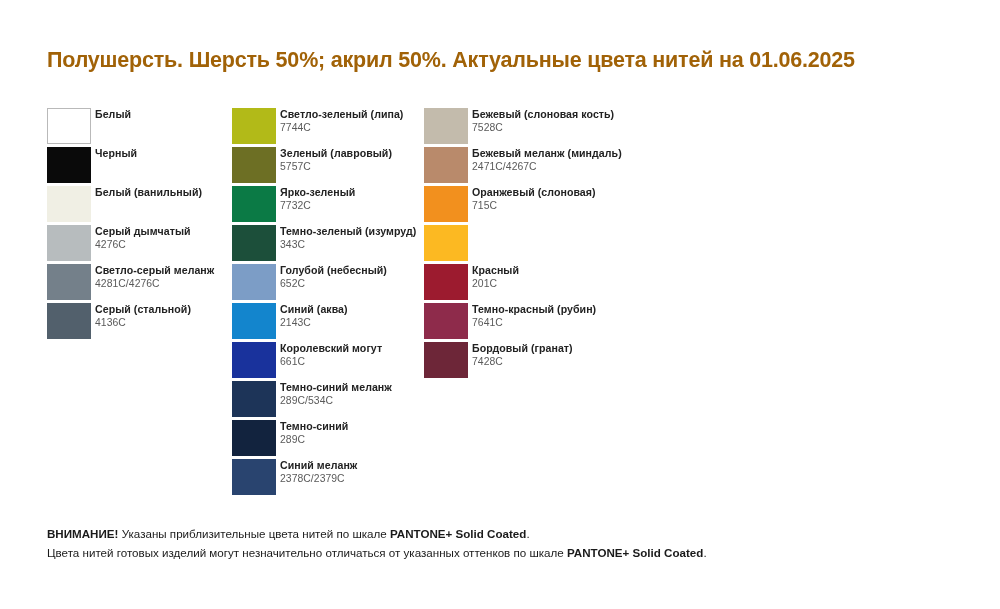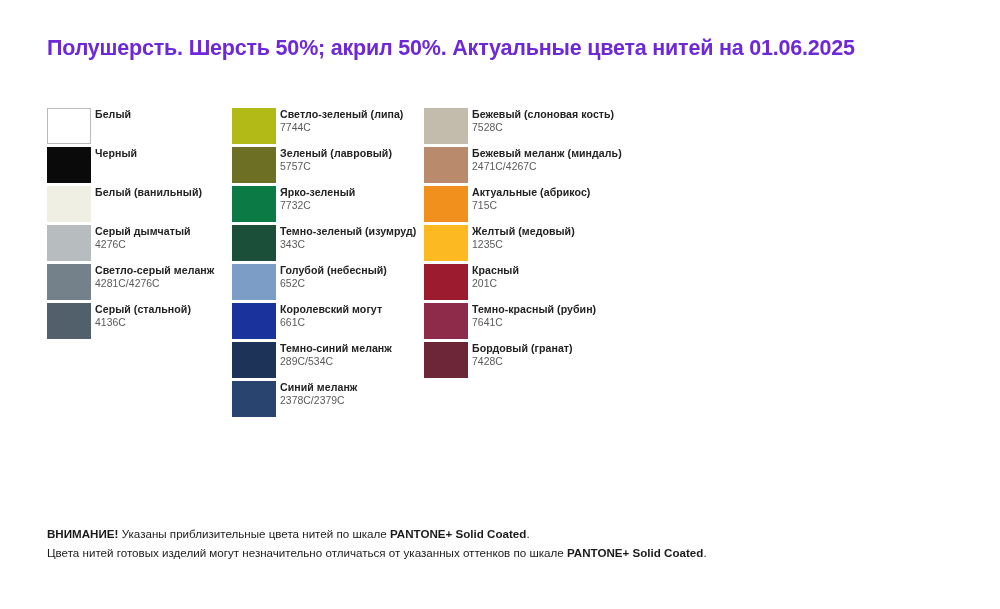--- a/index.html
+++ b/index.html
@@ -19,26 +19,26 @@
 
   .page {
     position: absolute;
     inset: 0;
   }
 
   
   .title {
     position: absolute;
     left: 47px;
-    top: 36px;
+    top: 48px;
     width: 920px;
     font-size: 21.5px;
     font-weight: bold;
     letter-spacing: -0.2px;
-    color: #6d28d9;
+    color: #a16207;
     white-space: nowrap;
   }
 
   
   .columns {
     position: absolute;
     left: 0;
     top: 108px;
     width: 1000px;
     height: 400px;
@@ -181,34 +181,48 @@
           </div>
         </div>
         <div class="swatch-row">
           <div class="swatch" style="background: rgb(124, 157, 198);"></div>
           <div class="swatch-text">
             <div class="swatch-name">Голубой (небесный)</div>
             <div class="swatch-code">652C</div>
           </div>
         </div>
         <div class="swatch-row">
+          <div class="swatch" style="background: rgb(19, 133, 205);"></div>
+          <div class="swatch-text">
+            <div class="swatch-name">Синий (аква)</div>
+            <div class="swatch-code">2143C</div>
+          </div>
+        </div>
+        <div class="swatch-row">
           <div class="swatch" style="background: rgb(25, 50, 156);"></div>
           <div class="swatch-text">
             <div class="swatch-name">Королевский могут</div>
             <div class="swatch-code">661C</div>
           </div>
         </div>
         <div class="swatch-row">
           <div class="swatch" style="background: rgb(29, 52, 88);"></div>
           <div class="swatch-text">
             <div class="swatch-name">Темно-синий меланж</div>
             <div class="swatch-code">289C/534C</div>
           </div>
         </div>
         <div class="swatch-row">
+          <div class="swatch" style="background: rgb(18, 35, 62);"></div>
+          <div class="swatch-text">
+            <div class="swatch-name">Темно-синий</div>
+            <div class="swatch-code">289C</div>
+          </div>
+        </div>
+        <div class="swatch-row">
           <div class="swatch" style="background: rgb(41, 68, 111);"></div>
           <div class="swatch-text">
             <div class="swatch-name">Синий меланж</div>
             <div class="swatch-code">2378C/2379C</div>
           </div>
         </div>
       </div>
     <div class="column column-3">
         <div class="swatch-row">
           <div class="swatch" style="background: rgb(195, 187, 172);"></div>
@@ -220,30 +234,26 @@
         <div class="swatch-row">
           <div class="swatch" style="background: rgb(185, 138, 107);"></div>
           <div class="swatch-text">
             <div class="swatch-name">Бежевый меланж (миндаль)</div>
             <div class="swatch-code">2471C/4267C</div>
           </div>
         </div>
         <div class="swatch-row">
           <div class="swatch" style="background: rgb(242, 144, 30);"></div>
           <div class="swatch-text">
-            <div class="swatch-name">Актуальные (абрикос)</div>
+            <div class="swatch-name">Оранжевый (слоновая)</div>
             <div class="swatch-code">715C</div>
           </div>
         </div>
         <div class="swatch-row">
           <div class="swatch" style="background: rgb(252, 185, 34);"></div>
-          <div class="swatch-text">
-            <div class="swatch-name">Желтый (медовый)</div>
-            <div class="swatch-code">1235C</div>
-          </div>
         </div>
         <div class="swatch-row">
           <div class="swatch" style="background: rgb(156, 27, 47);"></div>
           <div class="swatch-text">
             <div class="swatch-name">Красный</div>
             <div class="swatch-code">201C</div>
           </div>
         </div>
         <div class="swatch-row">
           <div class="swatch" style="background: rgb(142, 43, 75);"></div>

